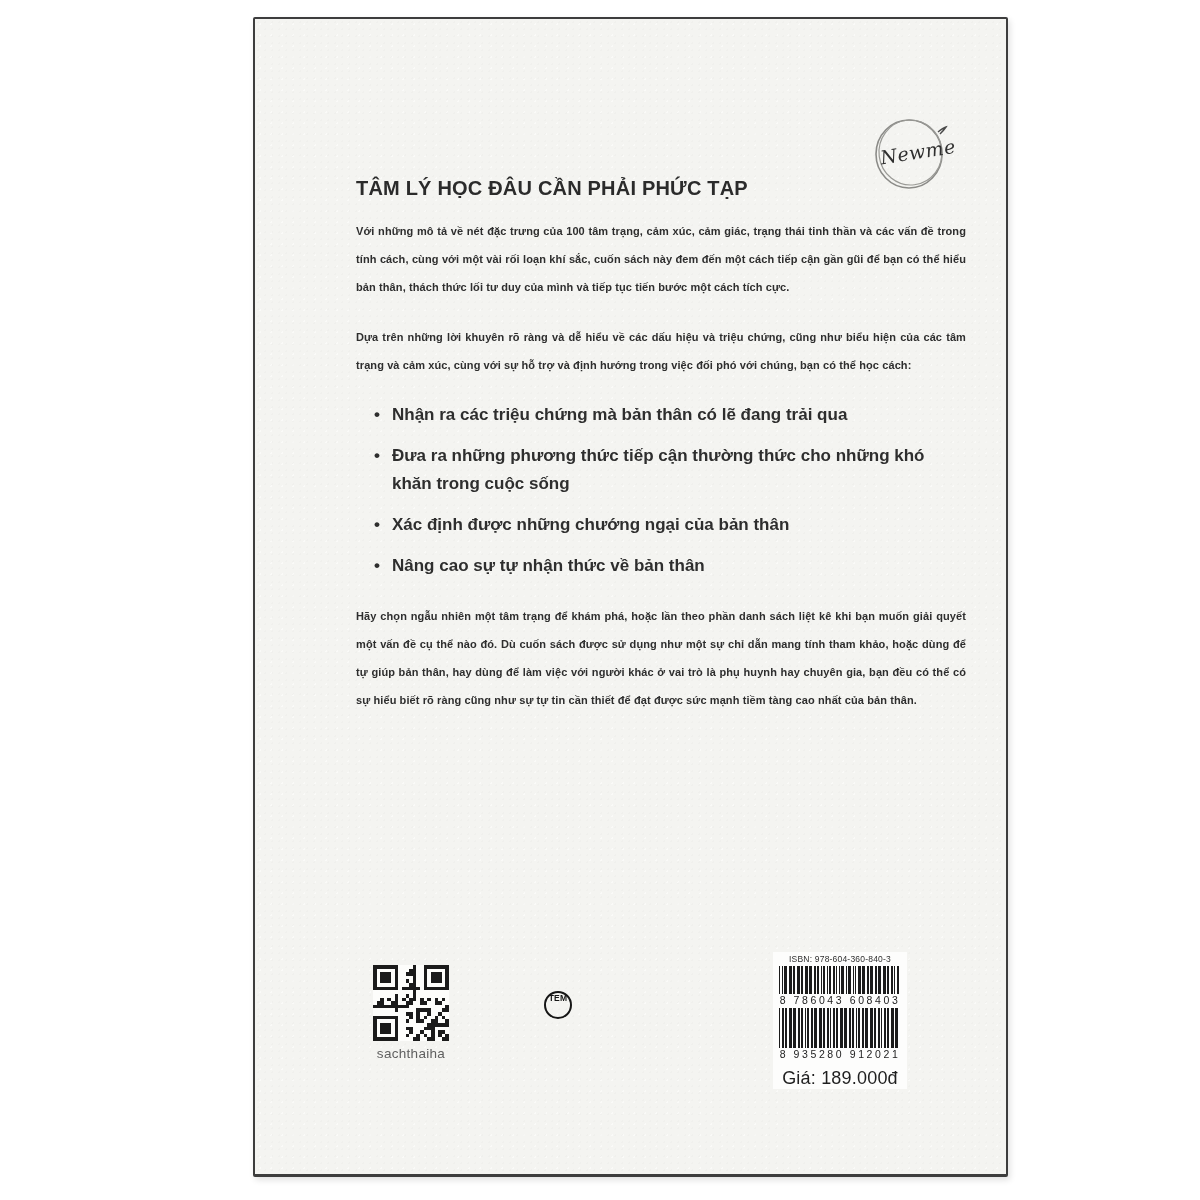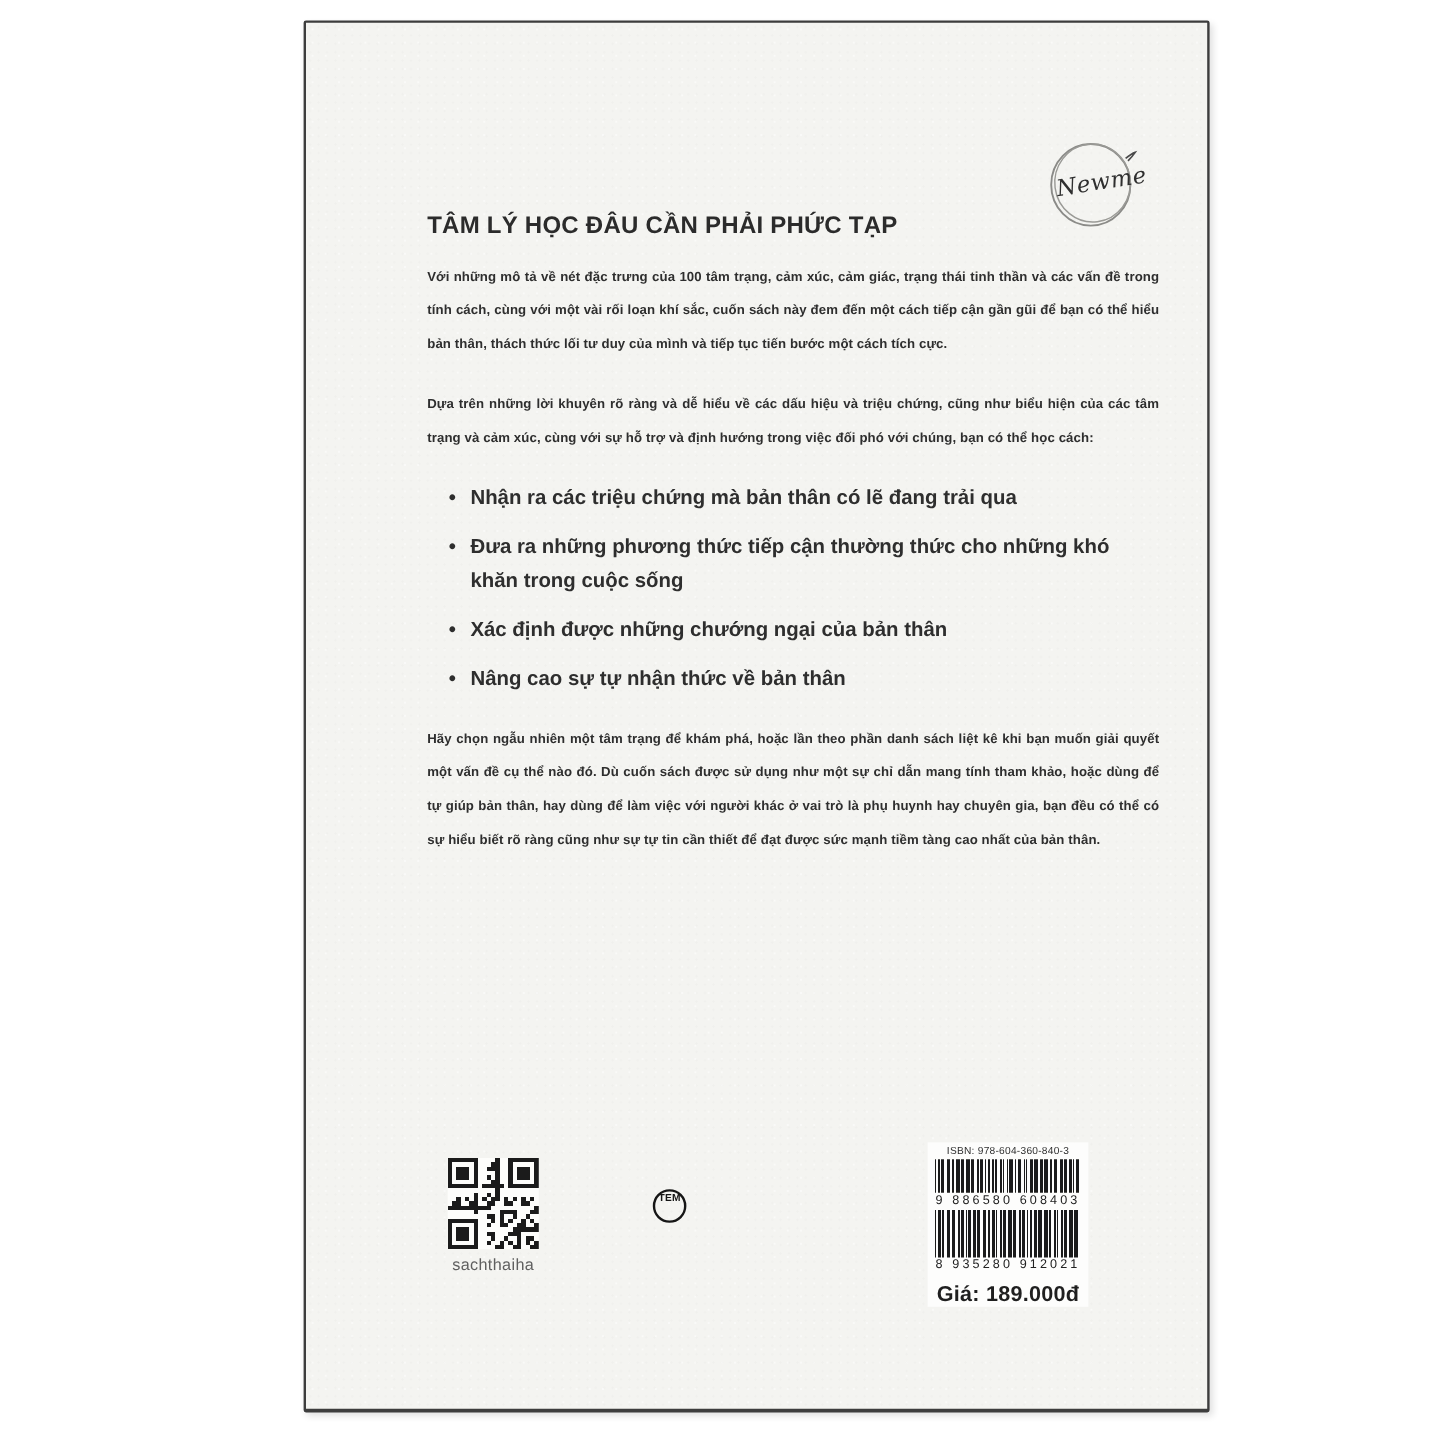--- a/index.html
+++ b/index.html
@@ -84,21 +84,21 @@
     position:absolute;left:518px;top:8px;width:130px;background:#fdfdfc;
     padding:2px 2px 0 2px;text-align:center;
   }
   .isbn{font-size:8.5px;color:#2f2f2f;letter-spacing:0.2px;white-space:nowrap;}
   .bars{display:block;margin:2px auto 0 auto;}
   .digits{
     font-size:10.5px;color:#222;letter-spacing:2.6px;white-space:nowrap;
     margin-top:0px;
   }
   .price{
-    margin-top:8px;font-size:18px;font-weight:700;color:#1f1f1f;
+    margin-top:8px;font-size:18px;font-weight:400;color:#1f1f1f;
     letter-spacing:0.2px;white-space:nowrap;
   }
 </style>
 </head>
 <body>
 
 <div class="stage">
   <div class="book">
 
     <div class="newme">
@@ -368,21 +368,21 @@
             <rect x="88" y="0" width="2" height="28" fill="#1b1b1b"></rect>
             <rect x="91" y="0" width="3" height="28" fill="#1b1b1b"></rect>
             <rect x="96" y="0" width="2" height="28" fill="#1b1b1b"></rect>
             <rect x="99" y="0" width="3" height="28" fill="#1b1b1b"></rect>
             <rect x="104" y="0" width="3" height="28" fill="#1b1b1b"></rect>
             <rect x="108" y="0" width="2" height="28" fill="#1b1b1b"></rect>
             <rect x="112" y="0" width="2" height="28" fill="#1b1b1b"></rect>
             <rect x="115" y="0" width="1" height="28" fill="#1b1b1b"></rect>
             <rect x="118" y="0" width="2" height="28" fill="#1b1b1b"></rect>
           </svg>
-        <div class="digits">9 886580 608403</div>
+        <div class="digits">8 786043 608403</div>
         <svg id="bars2" class="bars" width="122" height="40" shape-rendering="crispEdges">
             <rect x="0" y="0" width="1" height="40" fill="#1b1b1b"></rect>
             <rect x="3" y="0" width="2" height="40" fill="#1b1b1b"></rect>
             <rect x="6" y="0" width="2" height="40" fill="#1b1b1b"></rect>
             <rect x="10" y="0" width="3" height="40" fill="#1b1b1b"></rect>
             <rect x="14" y="0" width="3" height="40" fill="#1b1b1b"></rect>
             <rect x="19" y="0" width="2" height="40" fill="#1b1b1b"></rect>
             <rect x="22" y="0" width="2" height="40" fill="#1b1b1b"></rect>
             <rect x="26" y="0" width="1" height="40" fill="#1b1b1b"></rect>
             <rect x="28" y="0" width="2" height="40" fill="#1b1b1b"></rect>

